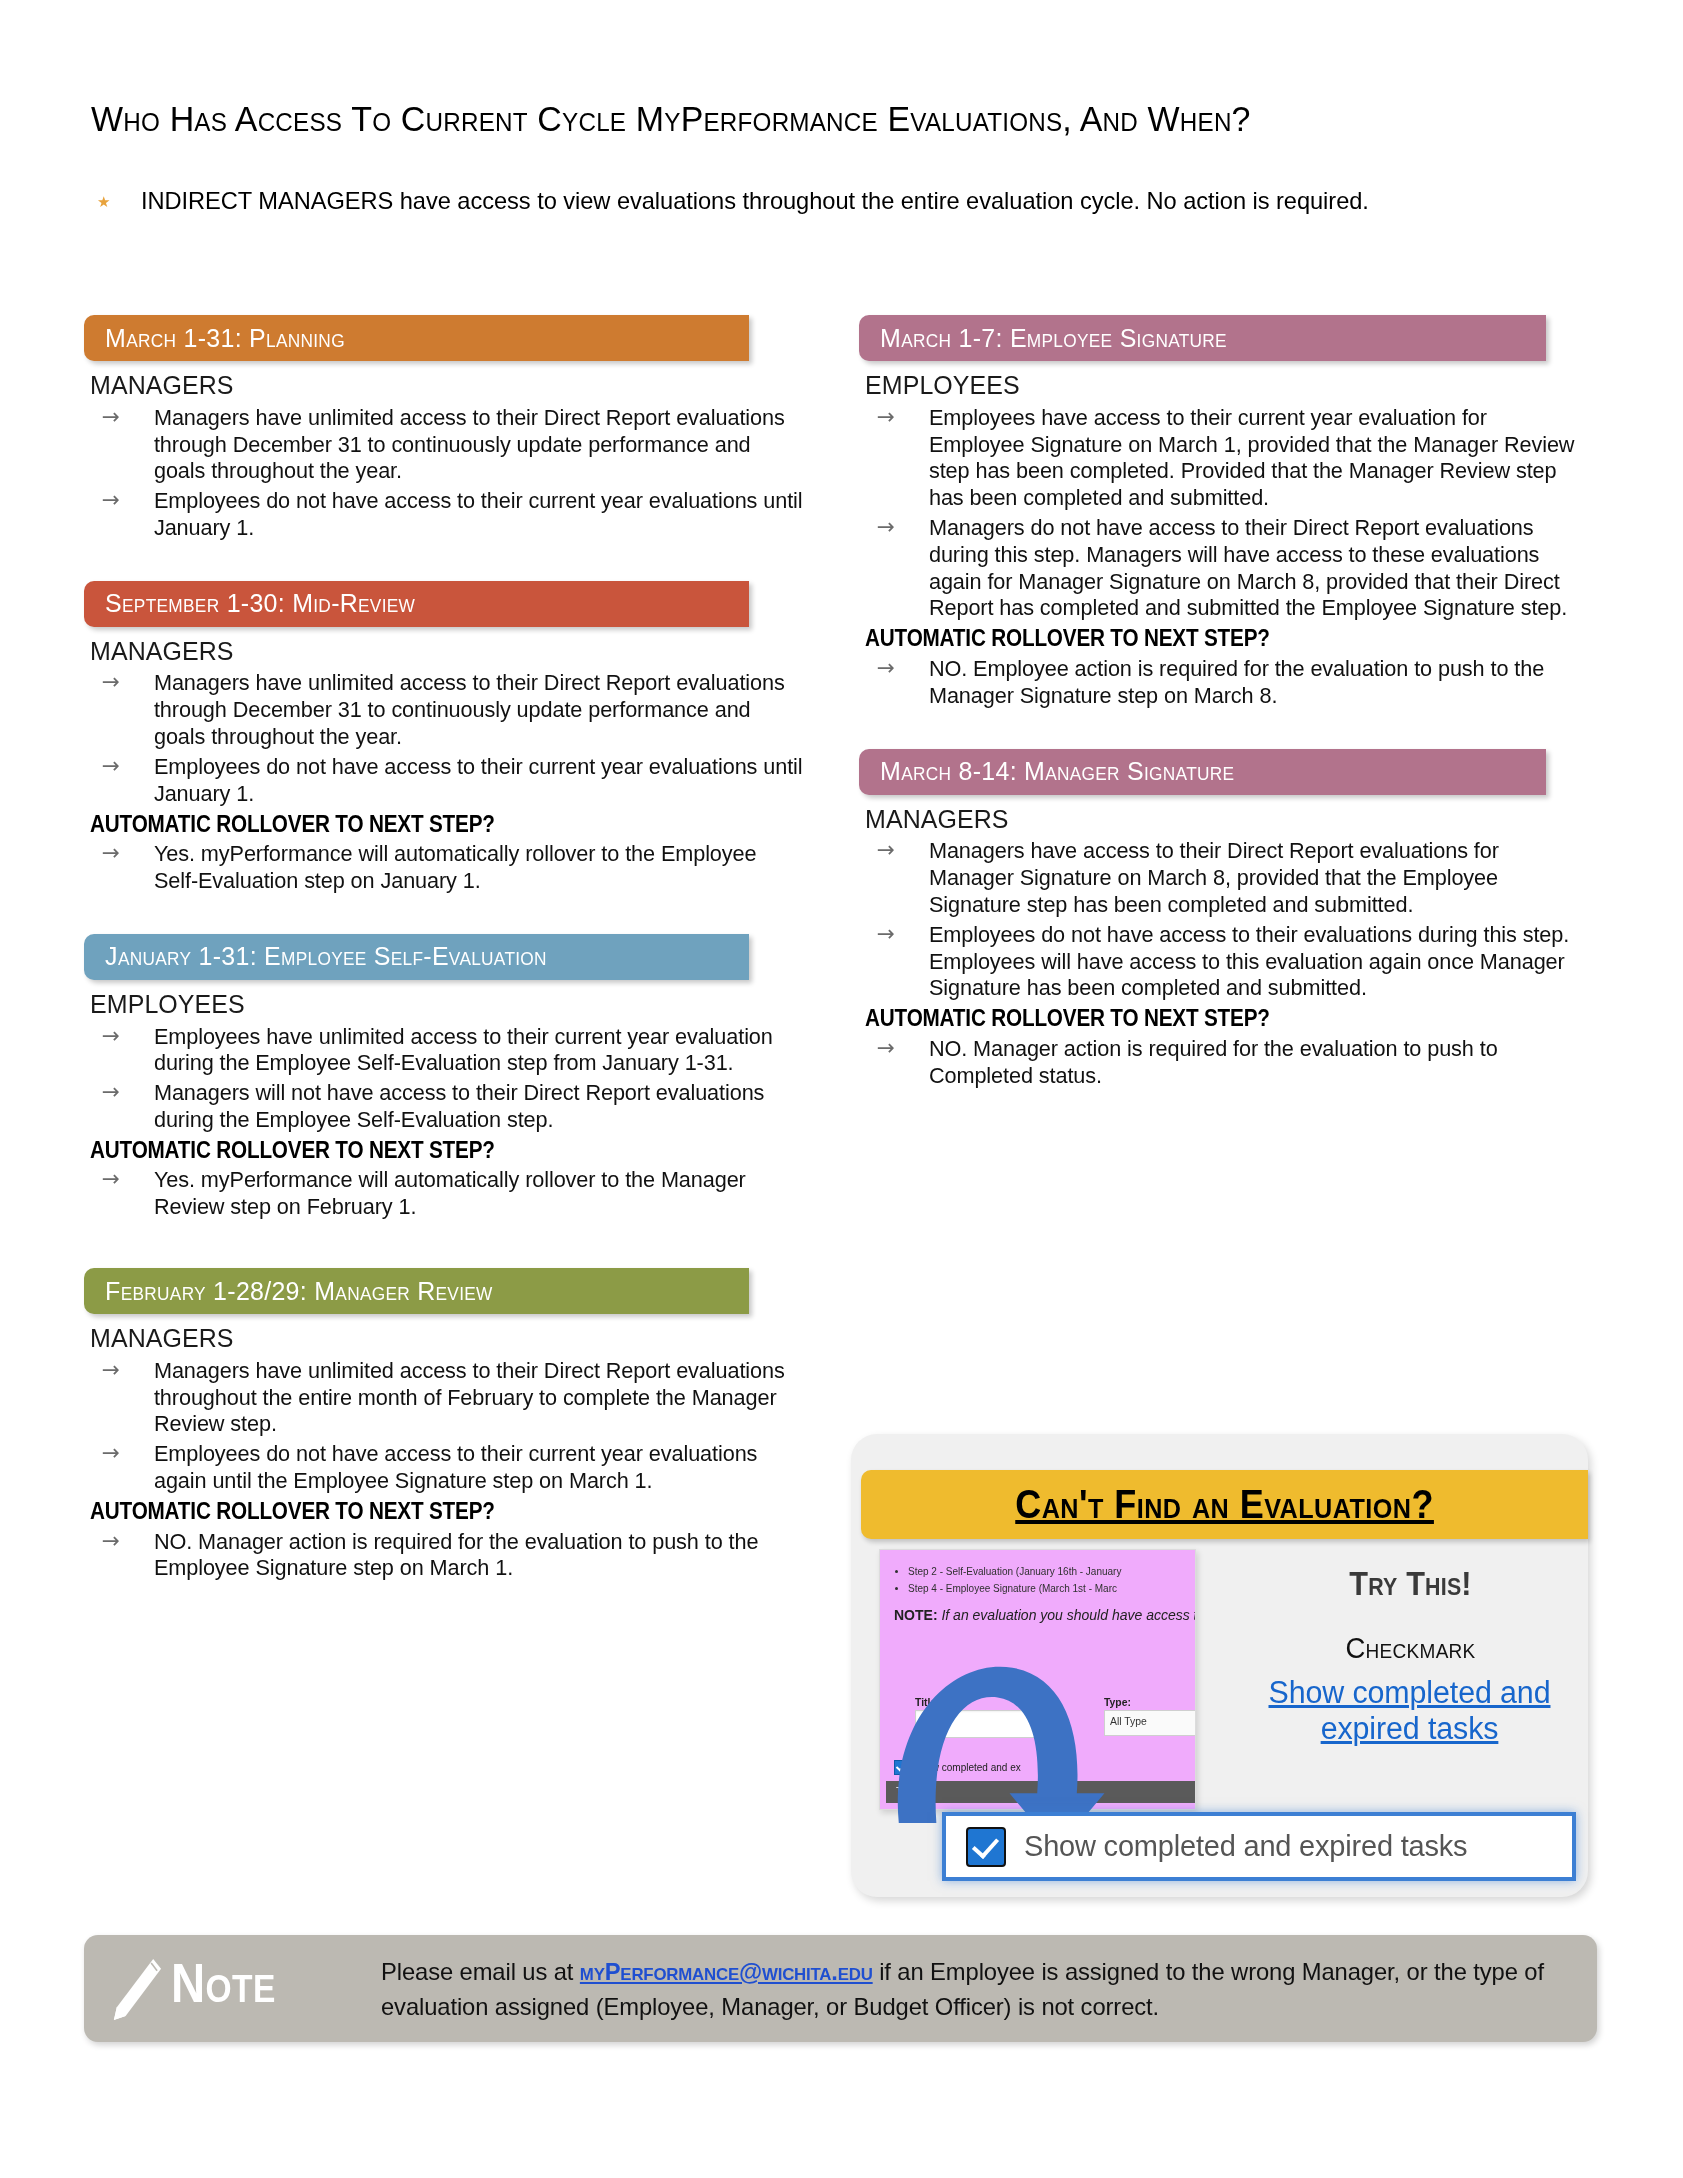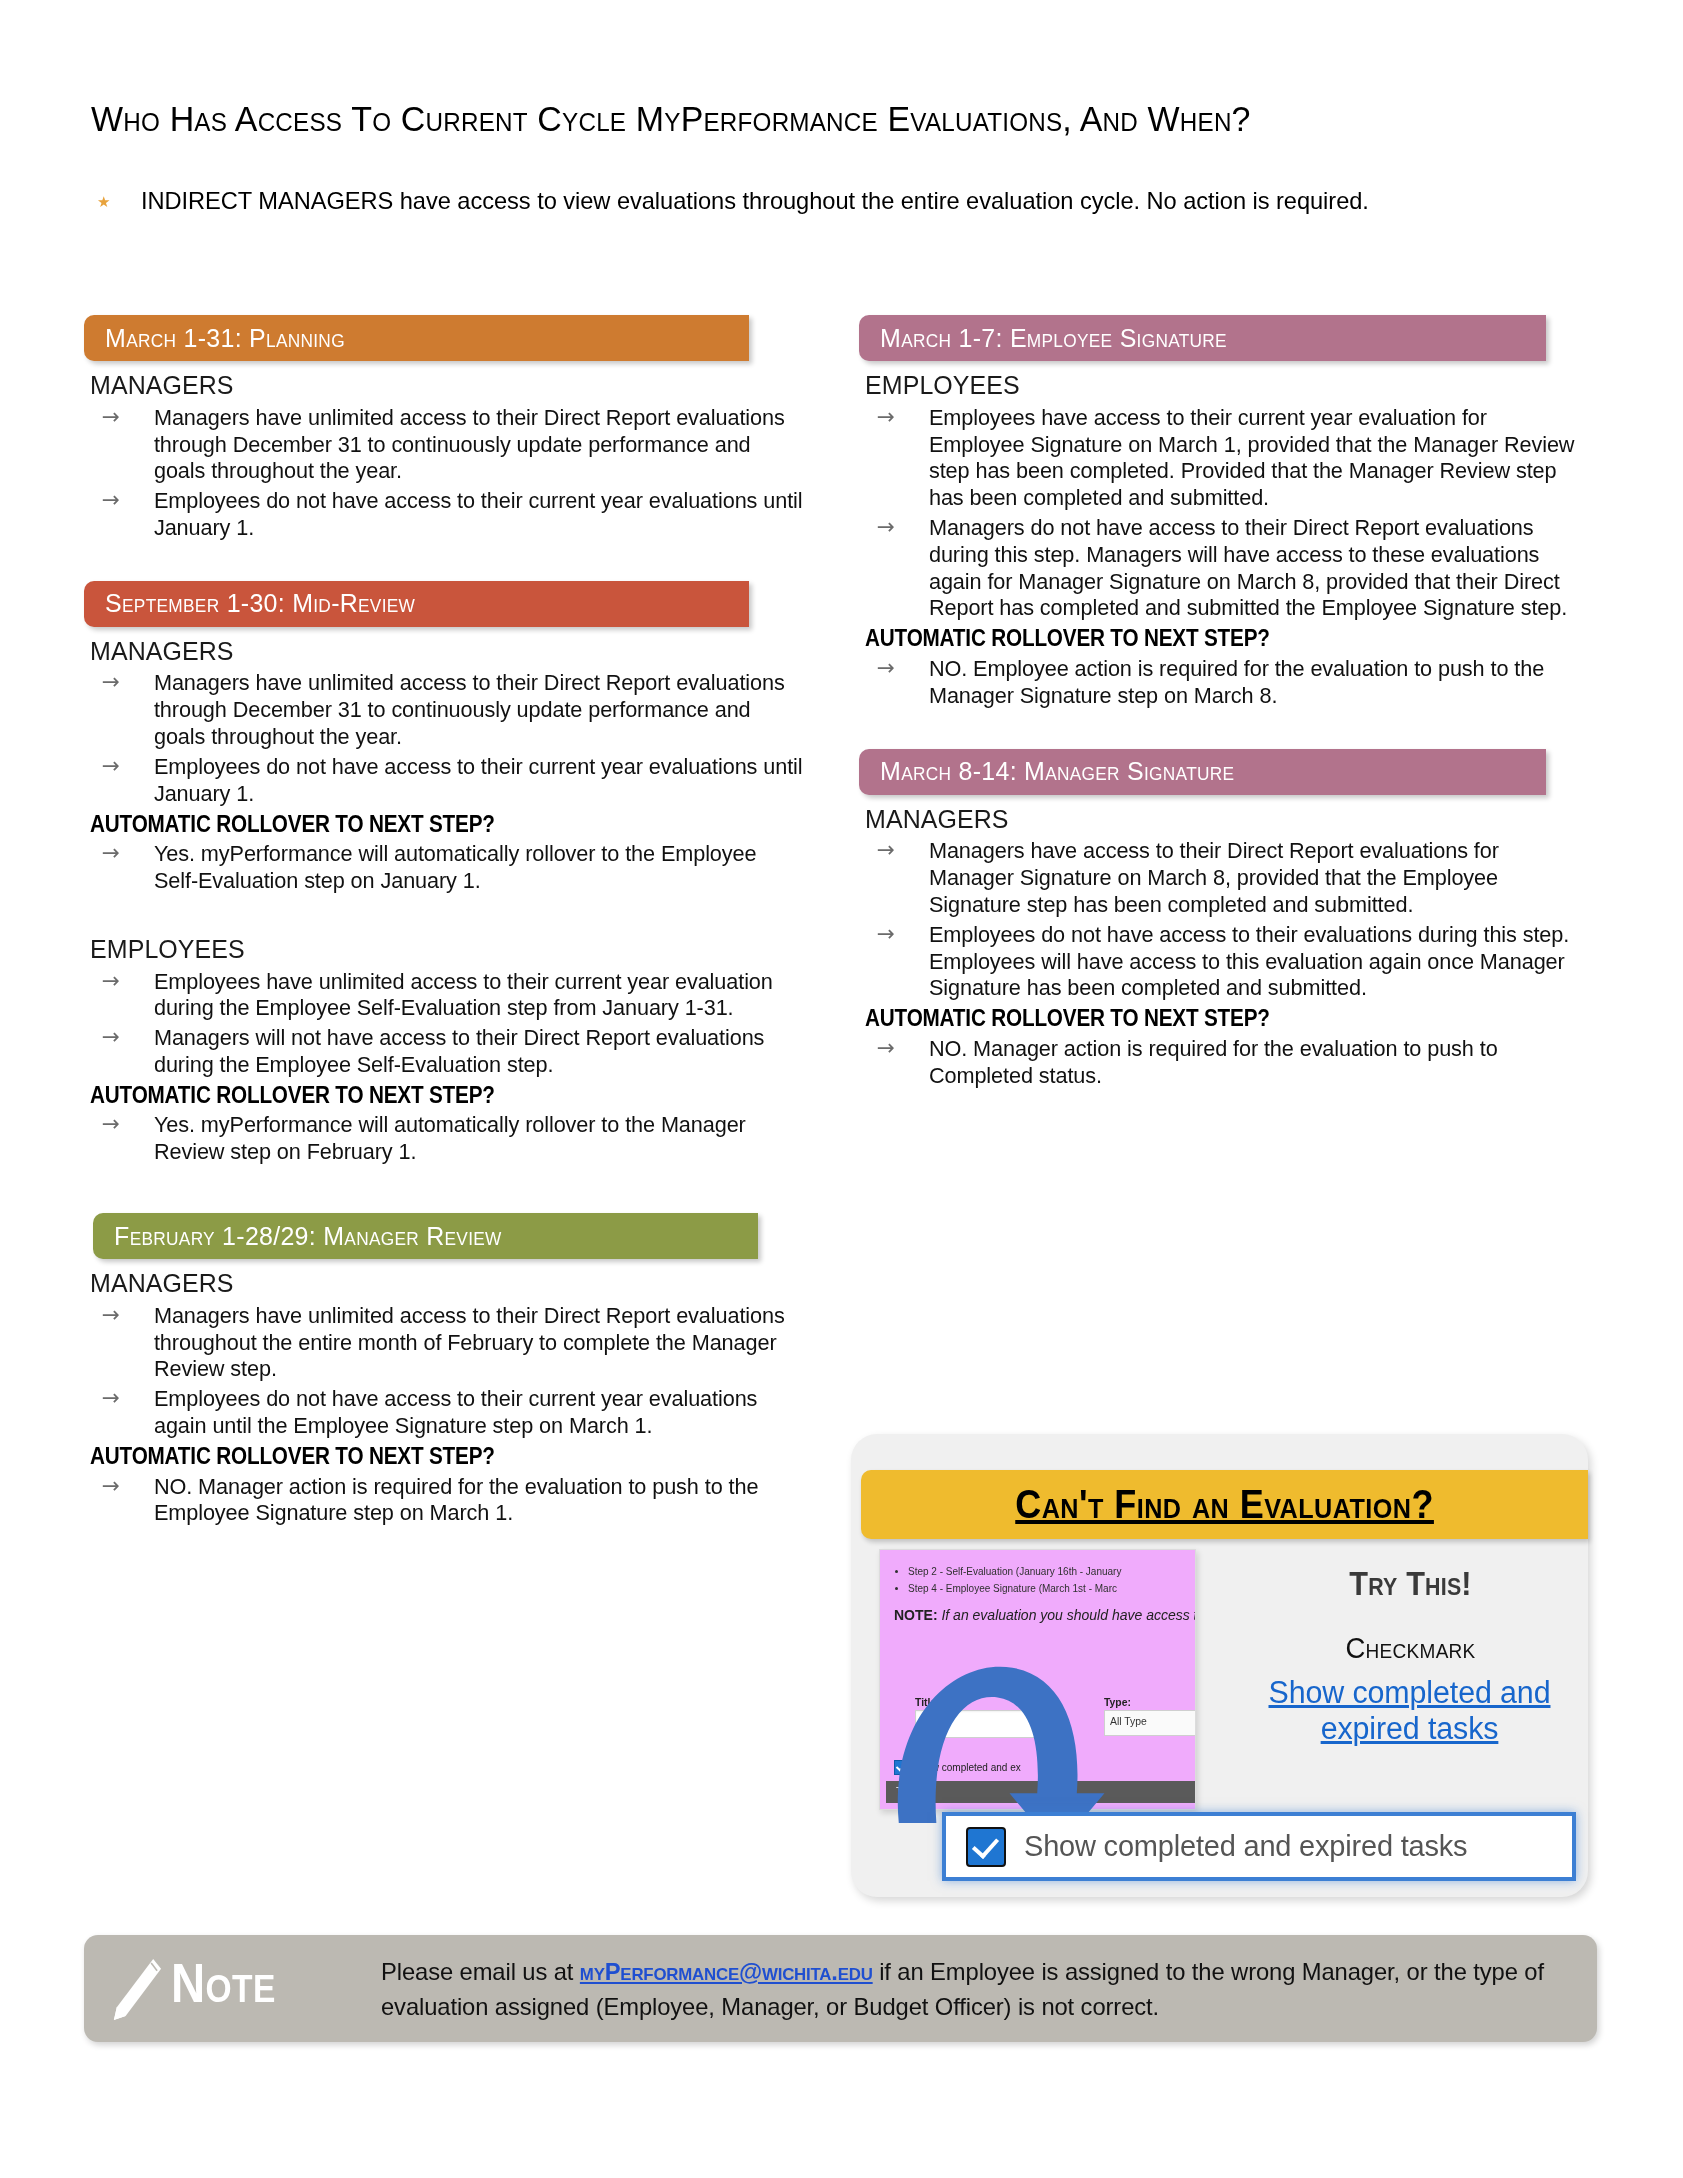--- a/index.html
+++ b/index.html
@@ -100,21 +100,21 @@
     font-variant: small-caps;
     letter-spacing: 0.3px;
     padding-left: 22px;
     white-space: nowrap;
     transform: scaleX(0.96);
     transform-origin: left center;
   }
   .sec-header.orange  { background: #ce7b30; }
   .sec-header.redor   { background: #c9553c; }
   .sec-header.blue    { background: #6fa2be; }
-  .sec-header.green   { background: #8c9b46; margin-left: 9px; }
+  .sec-header.green   { background: #8c9b46; }
   .sec-header.mauve   { background: #b2738c; }
 
   .sec-header.w-left  { width: 665px; }
   .sec-header.w-right { width: 687px; }
 
   
   .role {
     font-size: 26px;
     color: #1a1a1a;
     letter-spacing: 0.1px;
@@ -471,20 +471,23 @@
       </ul>
       <div class="rollq">AUTOMATIC ROLLOVER TO NEXT STEP?</div>
       <ul class="alist">
         <li class="aitem"><span class="arrow">→</span><span>Yes.  myPerformance will automatically rollover to the Employee Self-Evaluation step on January 1.</span></li>
       </ul>
     </div>
 
     <div class="sec-gap-md"></div>
 
     <div class="sec">
+      <div class="sec-header blue w-left">
+        <span class="sec-header-text">January 1-31:  Employee Self-Evaluation</span>
+      </div>
       <div class="role">EMPLOYEES</div>
       <ul class="alist">
         <li class="aitem"><span class="arrow">→</span><span>Employees have unlimited access to their current year evaluation during the Employee Self-Evaluation step from January 1-31.</span></li>
         <li class="aitem"><span class="arrow">→</span><span>Managers will not have access to their Direct Report evaluations during the Employee Self-Evaluation step.</span></li>
       </ul>
       <div class="rollq">AUTOMATIC ROLLOVER TO NEXT STEP?</div>
       <ul class="alist">
         <li class="aitem"><span class="arrow">→</span><span>Yes.  myPerformance will automatically rollover to the Manager Review step on February 1.</span></li>
       </ul>
     </div>

